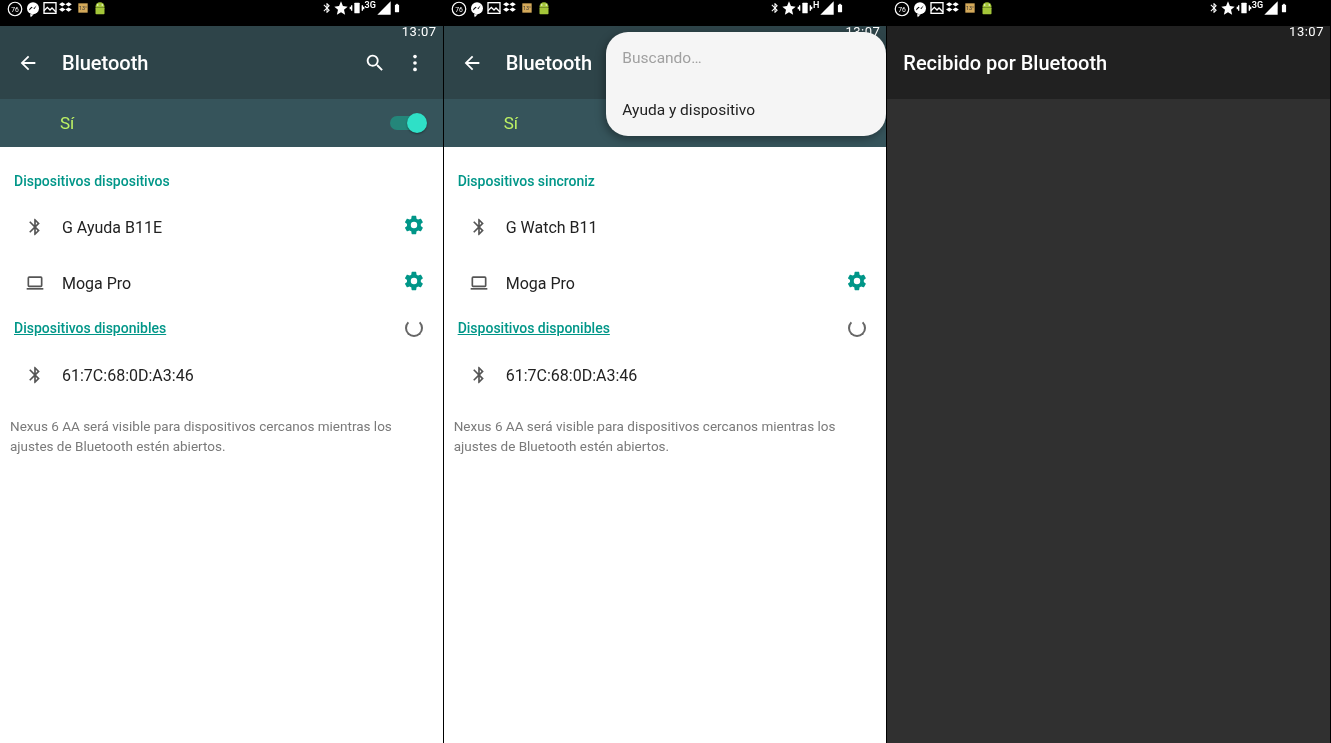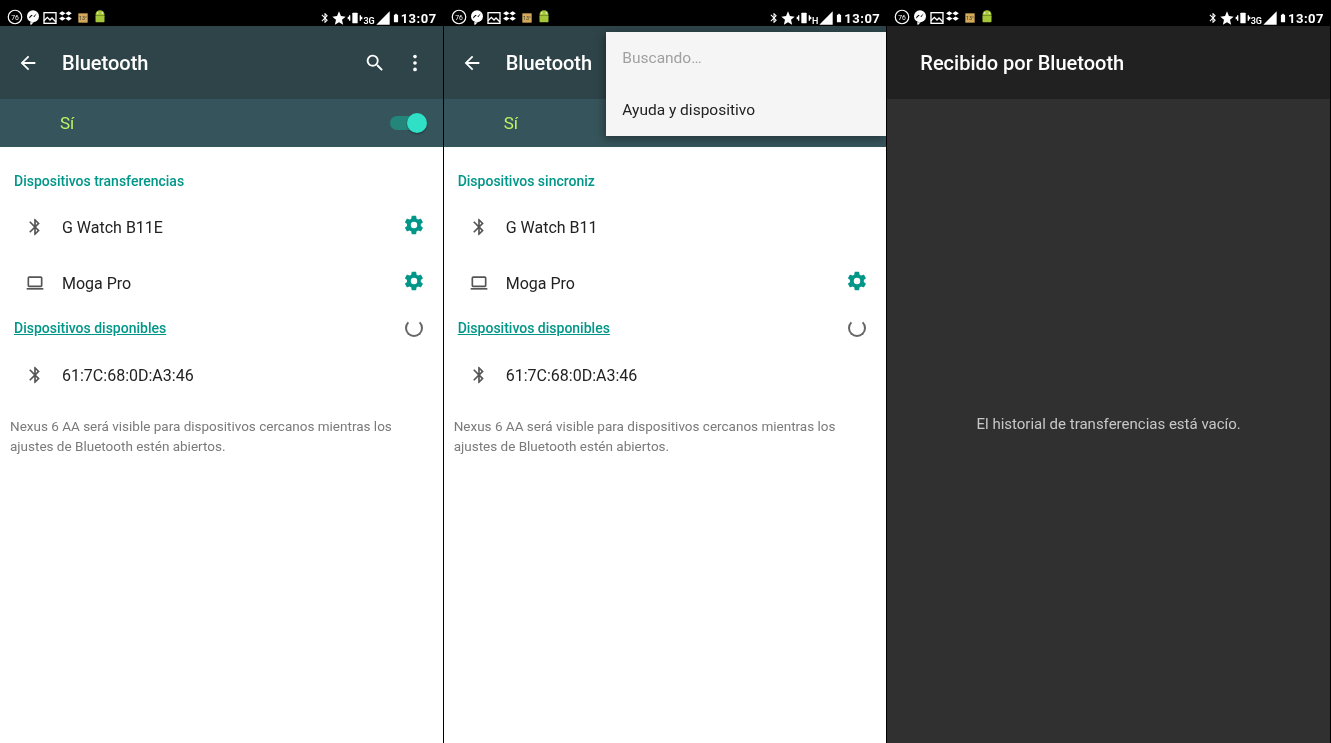--- a/index.html
+++ b/index.html
@@ -1,47 +1,47 @@
 <!DOCTYPE html>
 <html><head>
 <meta charset="utf-8">
 <style>
   * { box-sizing: border-box; margin: 0; padding: 0; font-family: Roboto, "Helvetica Neue", Arial, sans-serif; }
   body { background:#000; display:flex; width:1331px; height:743px; overflow:hidden; }
   .screen { width:443.66px; height:743px; background:#fff; position:relative; overflow:hidden; border-right:1px solid #000; }
   .screen.dark { background:#303030; }
   
-  .statusbar { height:26px; background:#000; color:#fff; display:flex; align-items:flex-end; padding:0 6px; font-size:13px; }
+  .statusbar { height:26px; background:#000; color:#fff; display:flex; align-items:flex-start; padding:0 6px; font-size:13px; }
   .statusbar .spacer { flex:1; }
   .statusbar svg { flex-shrink:0; }
-  .statusbar .time { font-weight:700; letter-spacing:.5px; }
+  .statusbar .time { font-weight:400; letter-spacing:.5px;margin-top:24px; }
   
   .appbar { height:73px; background:#2e4449; color:#fff; display:flex; align-items:center; padding:0 8px; }
   .appbar.dark { background:#212121; }
   .appbar .back { width:40px; height:40px; display:flex; align-items:center; justify-content:center; }
   .appbar .title { font-size:20px; font-weight:500; margin-left:14px; flex:1; }
-  .appbar.dark .title { margin-left:25px; }
+  .appbar.dark .title { margin-left:8px; }
   .appbar .action { width:40px; height:40px; display:flex; align-items:center; justify-content:center; }
   
   .switchrow { height:48px; background:#36545b; color:#bef264; display:flex; align-items:center; padding:0 60px 0 60px; font-size:17px; position:relative; }
   .switch { position:absolute; right:16px; width:40px; height:20px; }
   .switch .track { width:34px; height:14px; border-radius:7px; background:#1d9b88; position:absolute; top:3px; left:3px; opacity:.7; }
   .switch .thumb { width:20px; height:20px; border-radius:50%; background:#2fe0c7; position:absolute; right:0; top:0; box-shadow:0 1px 2px rgba(0,0,0,.4); }
   
   .content { background:#fff; padding-top:18px; }
   .section-title { color:#009688; font-size:14px; font-weight:500; padding:8px 14px 10px; }
   .section-title.with-spinner { display:flex; align-items:center;text-decoration:underline; }
   .section-title .sp { margin-left:auto; width:18px; height:18px; border:2px solid #666; border-top-color:transparent; border-radius:50%; margin-right:6px; }
   .device-row { height:56px; display:flex; align-items:center; padding:0 14px; }
   .device-row .icon { width:42px; display:flex; justify-content:center; color:#555; }
   .device-row .label { flex:1; font-size:16px; color:#222; padding-left:6px; }
   .device-row .gear { color:#009688; padding-right:4px; }
   .footnote { color:#7a7a7a; font-size:13.5px; line-height:1.45; padding:14px 10px 0; }
   
-  .popup { position:absolute; top:32px; right:0; width:280px; background:#f5f5f5; box-shadow:-2px 3px 8px rgba(0,0,0,.35); }
+  .popup { position:absolute; top:32px; right:0; width:280px; background:#f5f5f5; box-shadow:-2px 3px 8px rgba(0,0,0,.35);border-radius:22px; }
   .popup .mitem { height:52px; display:flex; align-items:center; padding:0 16px; font-size:15.5px; color:#222; }
   .popup .mitem.disabled { color:#a0a0a0; }
   
   .empty { color:#c7c7c7; font-size:15px; text-align:center; position:absolute; width:100%; top:415px; }
 </style>
 </head>
 <body>
 
 <div class="screen">
   <div class="statusbar">
@@ -116,29 +116,29 @@
 
   <div class="switchrow">
     <span>Sí</span>
     <div class="switch">
       <div class="track"></div>
         <div class="thumb"></div>
     </div>
   </div>
 
   <div class="content">
-    <div class="section-title">Dispositivos transferencias</div>
+    <div class="section-title">Dispositivos dispositivos</div>
 
     <div class="device-row">
       <div class="icon">
         <svg width="20" height="24" viewBox="0 0 24 24" fill="#555">
             <path d="M17.7 7.7L12 2h-1v7.6L6.4 5 5 6.4 10.6 12 5 17.6 6.4 19 11 14.4V22h1l5.7-5.7L13.4 12l4.3-4.3zM13 5.8l1.9 1.9L13 9.6V5.8zm1.9 10.5L13 18.2v-3.8l1.9 1.9z"></path>
           </svg>
       </div>
-      <div class="label">G Watch B11E</div>
+      <div class="label">G Ayuda B11E</div>
       <div class="gear">
         <svg width="22" height="22" viewBox="0 0 24 24" fill="#009688">
             <path d="M19.4 13c0-.3.1-.7.1-1s0-.7-.1-1l2.1-1.6c.2-.1.2-.4.1-.6l-2-3.5c-.1-.2-.4-.3-.6-.2l-2.5 1a7.6 7.6 0 00-1.7-1l-.4-2.6c0-.3-.2-.5-.5-.5h-4c-.3 0-.5.2-.5.5L9 5.1c-.6.2-1.2.6-1.7 1l-2.5-1c-.2-.1-.5 0-.6.2l-2 3.5c-.1.2-.1.5.1.6L4.4 11c0 .3-.1.7-.1 1s0 .7.1 1l-2.1 1.6c-.2.1-.2.4-.1.6l2 3.5c.1.2.4.3.6.2l2.5-1c.5.4 1.1.7 1.7 1l.4 2.6c0 .3.2.5.5.5h4c.3 0 .5-.2.5-.5l.4-2.6c.6-.2 1.2-.6 1.7-1l2.5 1c.2.1.5 0 .6-.2l2-3.5c.1-.2.1-.5-.1-.6L19.4 13zM12 15.5A3.5 3.5 0 1112 8.5a3.5 3.5 0 010 7z"></path>
           </svg>
       </div>
     </div>
 
     <div class="device-row">
       <div class="icon">
         <svg width="26" height="20" viewBox="0 0 24 24" fill="none" stroke="#555" stroke-width="2">
@@ -332,14 +332,13 @@
         <rect x="7" y="4" width="10" height="18" rx="1"></rect>
         <rect x="10" y="2" width="4" height="3"></rect>
       </svg>
       <span class="time">13:07</span>
     </div>
 
   <div class="appbar dark">
     <div class="title">Recibido por Bluetooth</div>
   </div>
 
-  <div class="empty">El historial de transferencias está vacío.</div>
 </div>
 
 </body></html>

